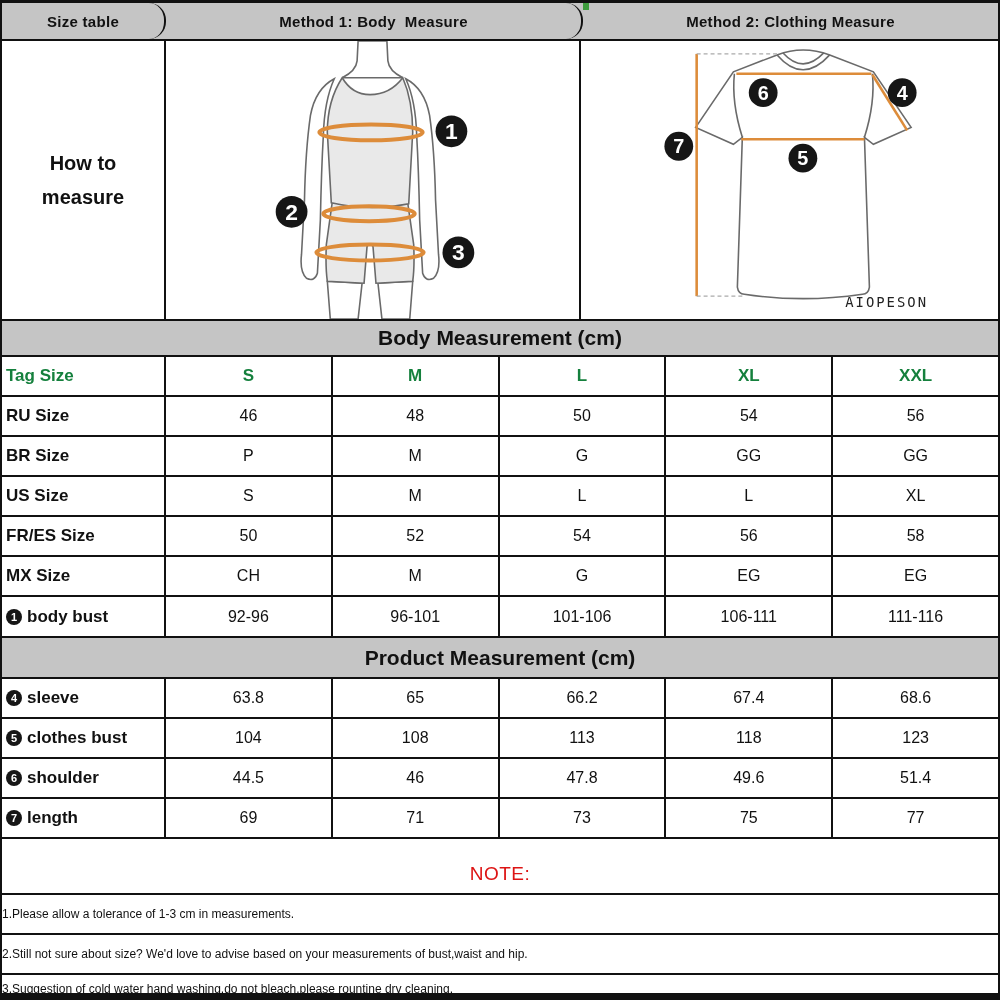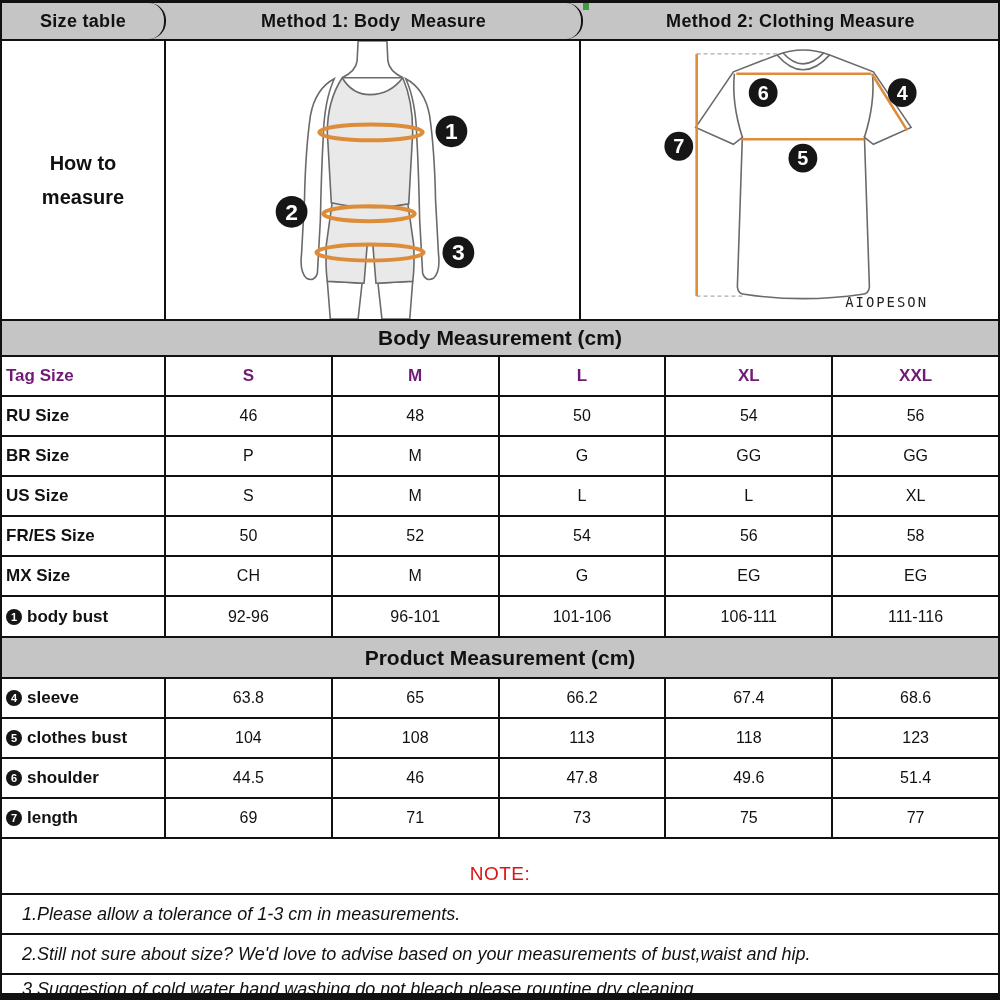--- a/index.html
+++ b/index.html
@@ -17,21 +17,21 @@
   }
 
   .row{ display:flex; width:100%; border-bottom:2px solid #111; }
   .row:last-child{ border-bottom:none; }
 
   .cell{ border-right:2px solid #111; display:flex; align-items:center; justify-content:center; }
   .cell:last-child{ border-right:none; }
 
   
   .hdr{ height:38px; background:#c5c5c5; }
-  .hdr .cell{ font-weight:bold; font-size:18px; white-space:pre; letter-spacing:.3px;border-radius:17px; }
+  .hdr .cell{ font-weight:bold; font-size:15px; white-space:pre; letter-spacing:.3px;border-radius:17px; }
   .c-label{ width:164px; flex:0 0 164px; }
   .c-half{ flex:1 1 0; }
 
   
   .illus{ height:280px; background:#fff; }
   .illus .howto{
     width:164px; flex:0 0 164px;
     font-weight:bold; font-size:20px; text-align:center;
     padding:17px 20px; line-height:1.7;
   }
@@ -39,35 +39,35 @@
   .figcell svg{ display:block; width:100%; height:100%; }
 
   
   .band{ height:36px; background:#c5c5c5; align-items:center; justify-content:center;
          display:flex; font-weight:bold; font-size:21px; border-bottom:2px solid #111; }
 
   
   .trow{ height:40px; }
   .trow .cell{ font-size:16px; }
   .trow .lbl{ justify-content:flex-start; padding-left:4px; font-weight:bold; font-size:17px; gap:5px; }
-  .trow.red .cell{ color:#701a75; font-weight:bold; font-size:17px; }
+  .trow.red .cell{ color:#15803d; font-weight:bold; font-size:17px; }
   .trow .val{ flex:1 1 0; }
 
   .badge-num{
     display:inline-flex; align-items:center; justify-content:center;
     width:16px; height:16px; border-radius:50%;
     background:#161616; color:#fff;
     font-size:11px; font-weight:bold; flex:0 0 16px;
   }
 
   
   .note-title{ height:40px; display:flex; align-items:center; justify-content:center;
                color:#dd1414; font-size:19px; letter-spacing:.5px; border-bottom:2px solid #111;margin-top:16px; }
-  .note-row{ height:40px; display:flex; align-items:center; padding-left:20px;
-             font-size:18px; border-bottom:2px solid #111;font-style:italic; }
+  .note-row{ height:40px; display:flex; align-items:center; padding-left:0;
+             font-size:12px; border-bottom:2px solid #111; }
   .note-row.last{ height:28px; border-bottom:none; }
 
   .green-mark{ position:absolute; left:581px; top:0; width:6px; height:7px; background:#3e9c3e; }
 
   .fig-stroke{ stroke:#6a6a6a; stroke-width:1.6; }
   .orange{ stroke:#dd8c3a; fill:none; }
 </style>
 </head>
 <body>
 

